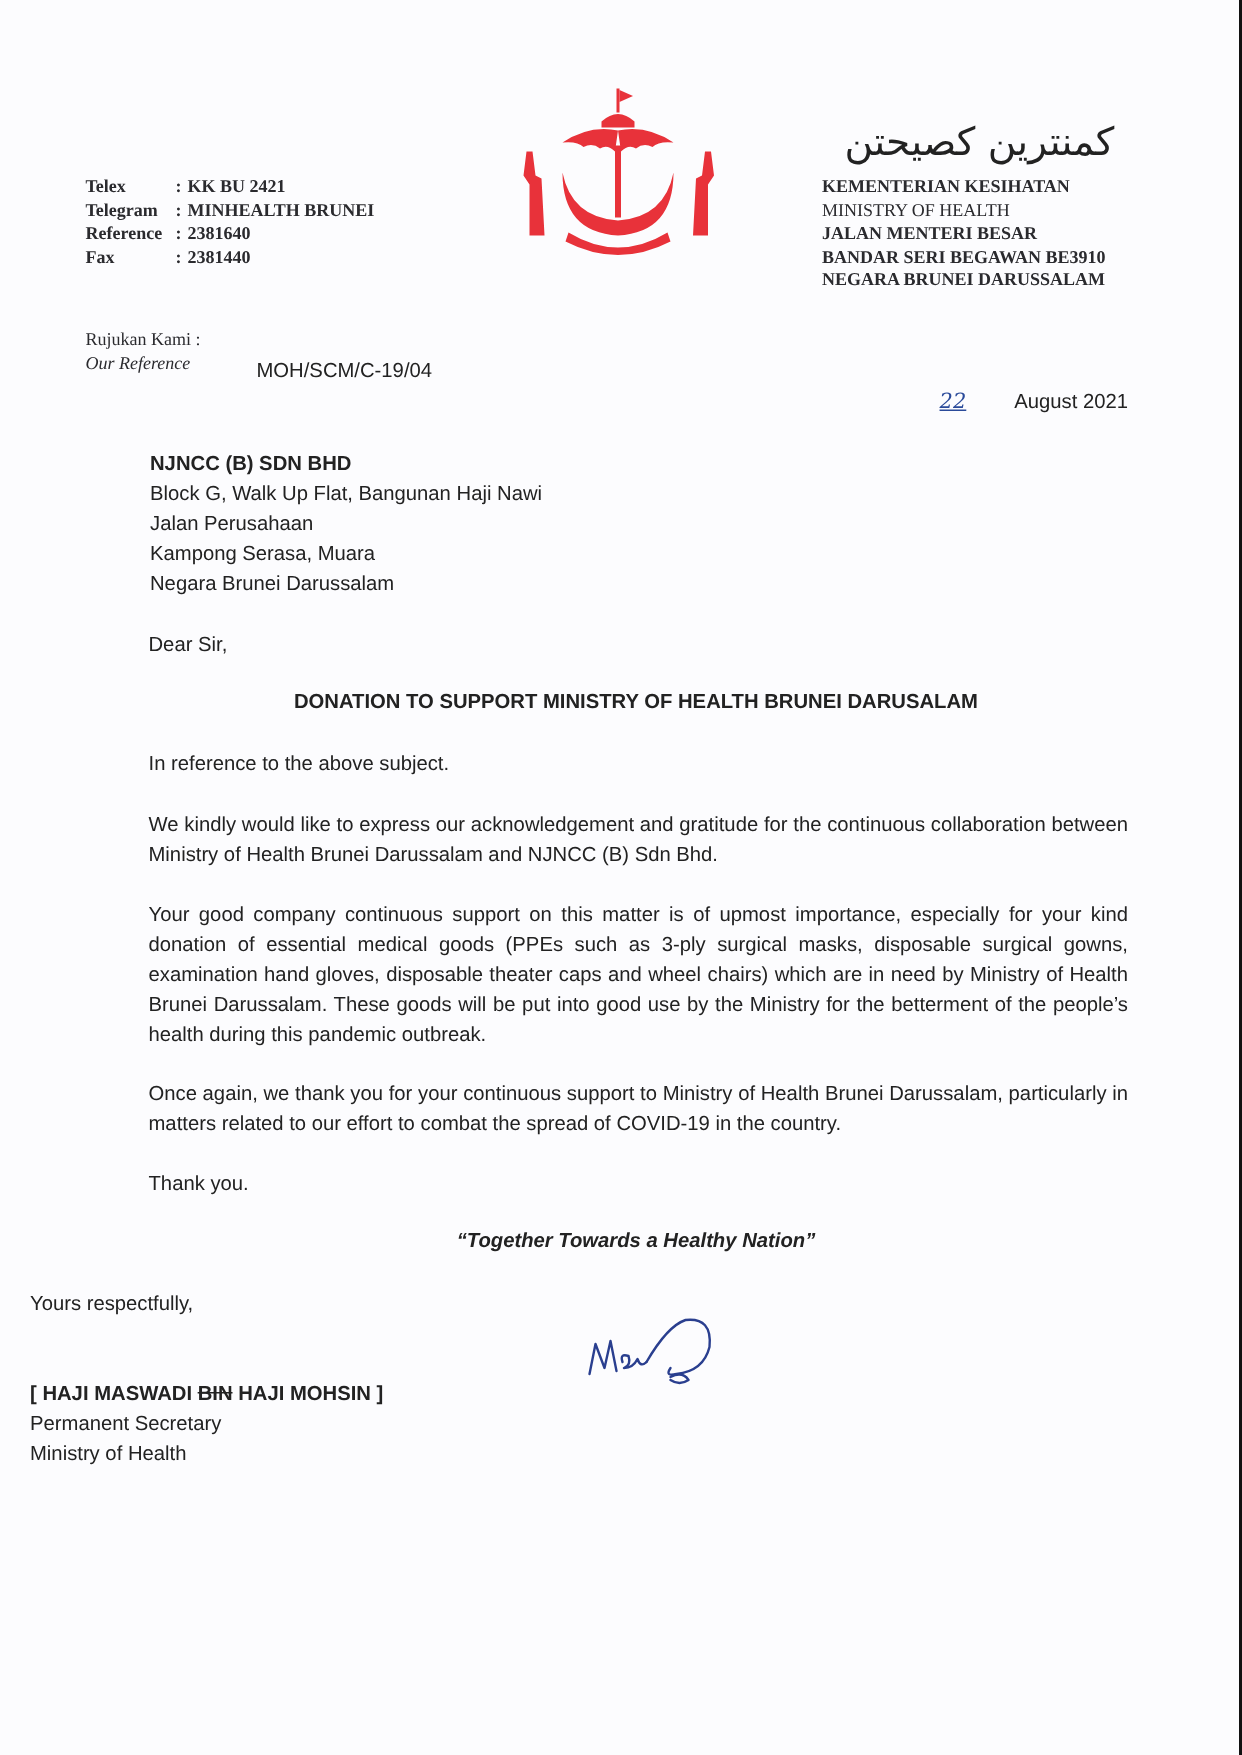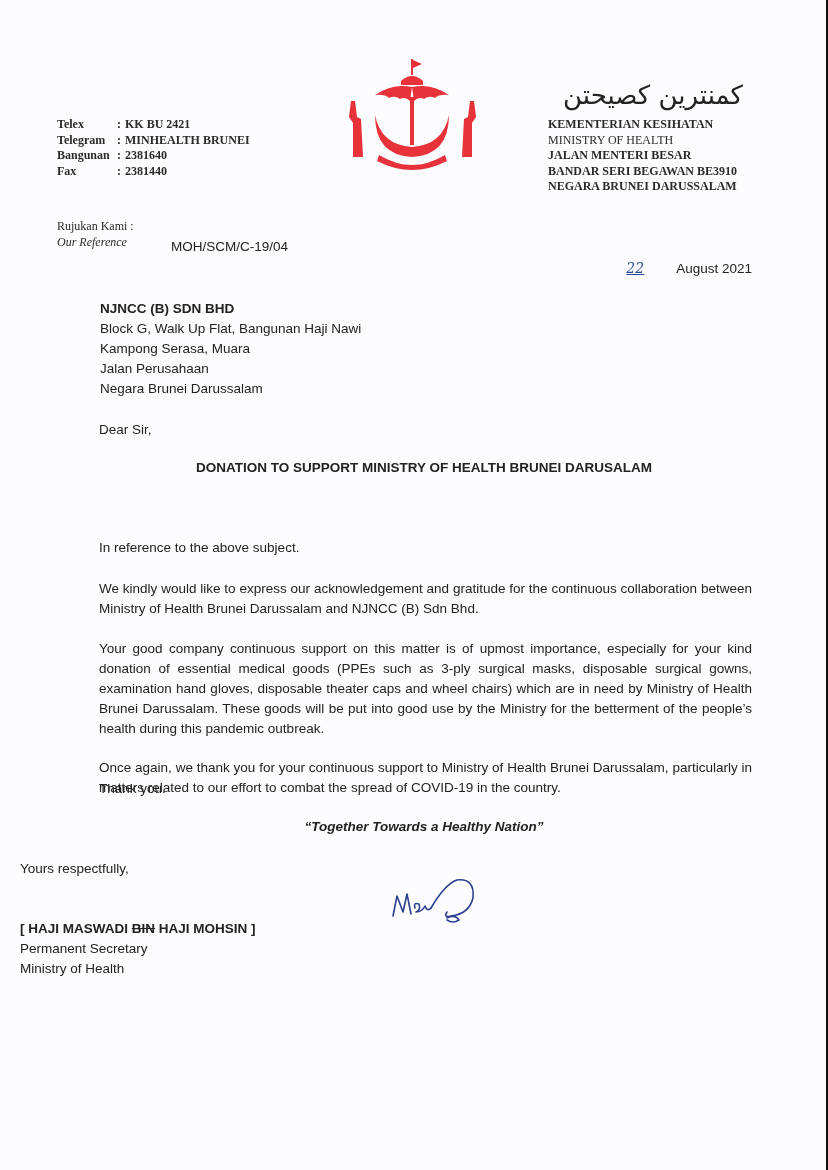--- a/index.html
+++ b/index.html
@@ -125,21 +125,20 @@
     .text {
       position: absolute;
       left: 99px;
       font-size: 13.5px;
       line-height: 20px;
       color: #222;
     }
     .para {
       width: 653px;
       text-align: justify;
-      margin-top: 39px;
     }
     .subject {
       position: absolute;
       left: 0;
       width: 828px;
       top: 460px;
       text-align: center;
       font-weight: bold;
       font-size: 13.5px;
       color: #222;
@@ -195,21 +194,21 @@
     <span class="lbl">Telex</span>
     <span class="sep">:</span>
     <span>KK BU 2421</span>
   </div>
   <div class="row">
     <span class="lbl">Telegram</span>
     <span class="sep">:</span>
     <span>MINHEALTH BRUNEI</span>
   </div>
   <div class="row">
-    <span class="lbl">Bangunan</span>
+    <span class="lbl">Reference</span>
     <span class="sep">:</span>
     <span>2381640</span>
   </div>
   <div class="row">
     <span class="lbl">Fax</span>
     <span class="sep">:</span>
     <span>2381440</span>
   </div>
 </div>
 
@@ -253,22 +252,22 @@
 <div class="ref-value sans">MOH/SCM/C-19/04</div>
 
 <div class="date sans">
   <span class="day">22</span>
   <span>August 2021</span>
 </div>
 
 <div class="recipient sans">
   <div class="name">NJNCC (B) SDN BHD</div>
   <div>Block G, Walk Up Flat, Bangunan Haji Nawi</div>
+  <div>Jalan Perusahaan</div>
   <div>Kampong Serasa, Muara</div>
-  <div>Jalan Perusahaan</div>
   <div>Negara Brunei Darussalam</div>
 </div>
 
 <div class="text sans" style="top:420px;">Dear Sir,</div>
 
 <div class="subject sans">DONATION TO SUPPORT MINISTRY OF HEALTH BRUNEI DARUSALAM</div>
 
 <div class="text sans para" style="top:499px;">In reference to the above subject.</div>
 <div class="text sans para" style="top:540px;">We kindly would like to express our acknowledgement and gratitude for the continuous collaboration between Ministry of Health Brunei Darussalam and NJNCC (B) Sdn Bhd.</div>
 <div class="text sans para" style="top:600px;">Your good company continuous support on this matter is of upmost importance, especially for your kind donation of essential medical goods (PPEs such as 3-ply surgical masks, disposable surgical gowns, examination hand gloves, disposable theater caps and wheel chairs) which are in need by Ministry of Health Brunei Darussalam. These goods will be put into good use by the Ministry for the betterment of the people’s health during this pandemic outbreak.</div>

